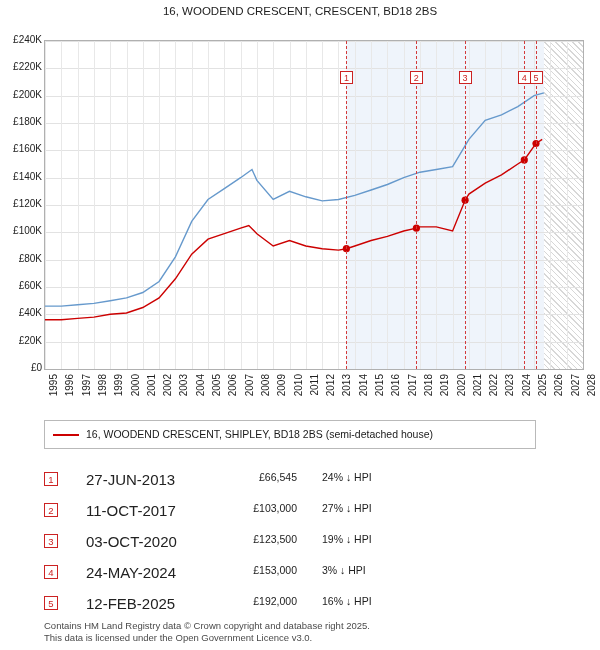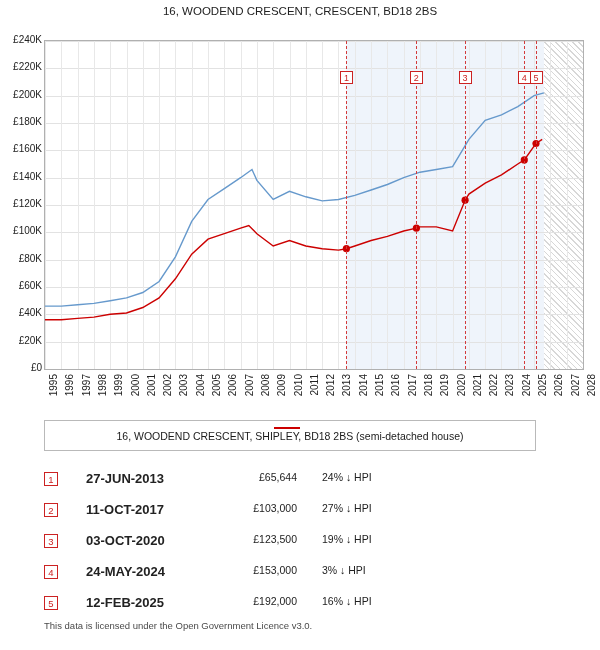--- a/index.html
+++ b/index.html
@@ -125,21 +125,20 @@
     box-sizing: border-box;
     padding: 6px 8px;
     background: #ffffff;
   }
   .legend-row {
     display: flex;
     align-items: center;
     font-size: 10.5px;
     line-height: 15px;
     color: #1a1a1a;
-    flex-direction: column;
   }
   .legend-swatch {
     width: 26px;
     height: 0;
     border-top-width: 2px;
     border-top-style: solid;
     margin-right: 7px;
     flex: 0 0 auto;
   }
   
@@ -163,22 +162,21 @@
     color: #cc2222;
     font-size: 9.5px;
     line-height: 14px;
     text-align: center;
     box-sizing: border-box;
   }
   .sale-date {
     position: absolute;
     left: 42px;
     top: 3px;
-    font-size: 13px;
-    font-weight: bold;
+    font-size: 15px;
   }
   .sale-price {
     position: absolute;
     left: 175px;
     top: 3px;
     width: 78px;
     text-align: right;
     font-size: 10.5px;
   }
   .sale-delta {
@@ -282,21 +280,21 @@
     <div class="legend-row">
       <span class="legend-swatch" style="border-top-color:#cc0000"></span>
       <span>16, WOODEND CRESCENT, SHIPLEY, BD18 2BS (semi-detached house)</span>
     </div>
   </div>
 
   <div id="sales">
     <div class="sale-row">
       <span class="sale-num">1</span>
       <span class="sale-date">27-JUN-2013</span>
-      <span class="sale-price">£65,644</span>
+      <span class="sale-price">£66,545</span>
       <span class="sale-delta">24% ↓ HPI</span>
     </div>
     <div class="sale-row">
       <span class="sale-num">2</span>
       <span class="sale-date">11-OCT-2017</span>
       <span class="sale-price">£103,000</span>
       <span class="sale-delta">27% ↓ HPI</span>
     </div>
     <div class="sale-row">
       <span class="sale-num">3</span>
@@ -312,20 +310,21 @@
     </div>
     <div class="sale-row">
       <span class="sale-num">5</span>
       <span class="sale-date">12-FEB-2025</span>
       <span class="sale-price">£192,000</span>
       <span class="sale-delta">16% ↓ HPI</span>
     </div>
   </div>
 
   <div id="footer">
+    <div>Contains HM Land Registry data © Crown copyright and database right 2025.</div>
     <div>This data is licensed under the Open Government Licence v3.0.</div>
   </div>
 
 <div class="ytick-label" style="top: 368px;">£0</div>
     <div class="ytick-label" style="top: 340.667px;">£20K</div>
     <div class="ytick-label" style="top: 313.333px;">£40K</div>
     <div class="ytick-label" style="top: 286px;">£60K</div>
     <div class="ytick-label" style="top: 258.667px;">£80K</div>
     <div class="ytick-label" style="top: 231.333px;">£100K</div>
     <div class="ytick-label" style="top: 204px;">£120K</div>

